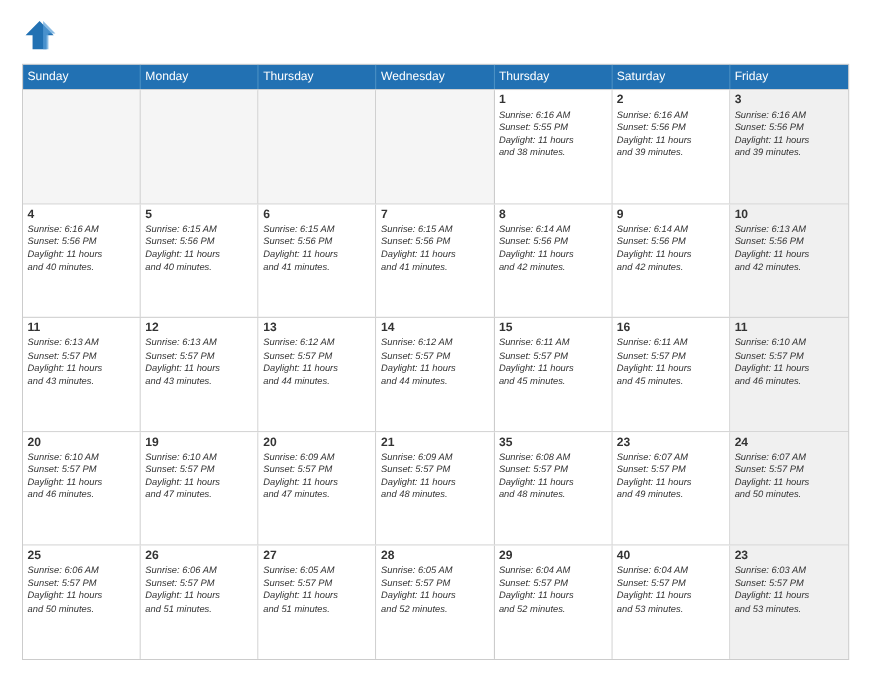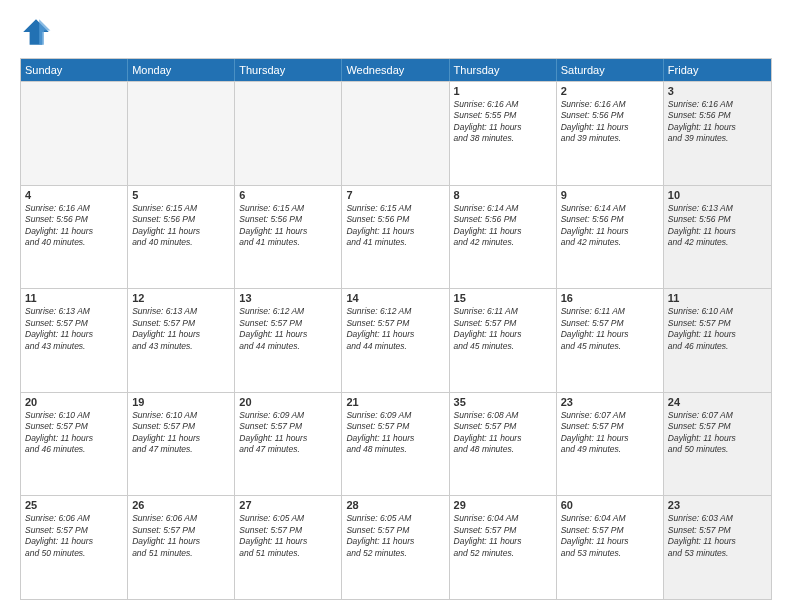--- a/index.html
+++ b/index.html
@@ -282,21 +282,21 @@
           </div>
           <div class="cal-cell">
             <span class="day-number">28</span>
             <div class="cell-text">Sunrise: 6:05 AM<br>Sunset: 5:57 PM<br>Daylight: 11 hours<br>and 52 minutes.</div>
           </div>
           <div class="cal-cell">
             <span class="day-number">29</span>
             <div class="cell-text">Sunrise: 6:04 AM<br>Sunset: 5:57 PM<br>Daylight: 11 hours<br>and 52 minutes.</div>
           </div>
           <div class="cal-cell">
-            <span class="day-number">60</span>
+            <span class="day-number">40</span>
             <div class="cell-text">Sunrise: 6:04 AM<br>Sunset: 5:57 PM<br>Daylight: 11 hours<br>and 53 minutes.</div>
           </div>
           <div class="cal-cell shaded">
             <span class="day-number">23</span>
             <div class="cell-text">Sunrise: 6:03 AM<br>Sunset: 5:57 PM<br>Daylight: 11 hours<br>and 53 minutes.</div>
           </div>
         </div>
       </div>
   </div>
 </div>

